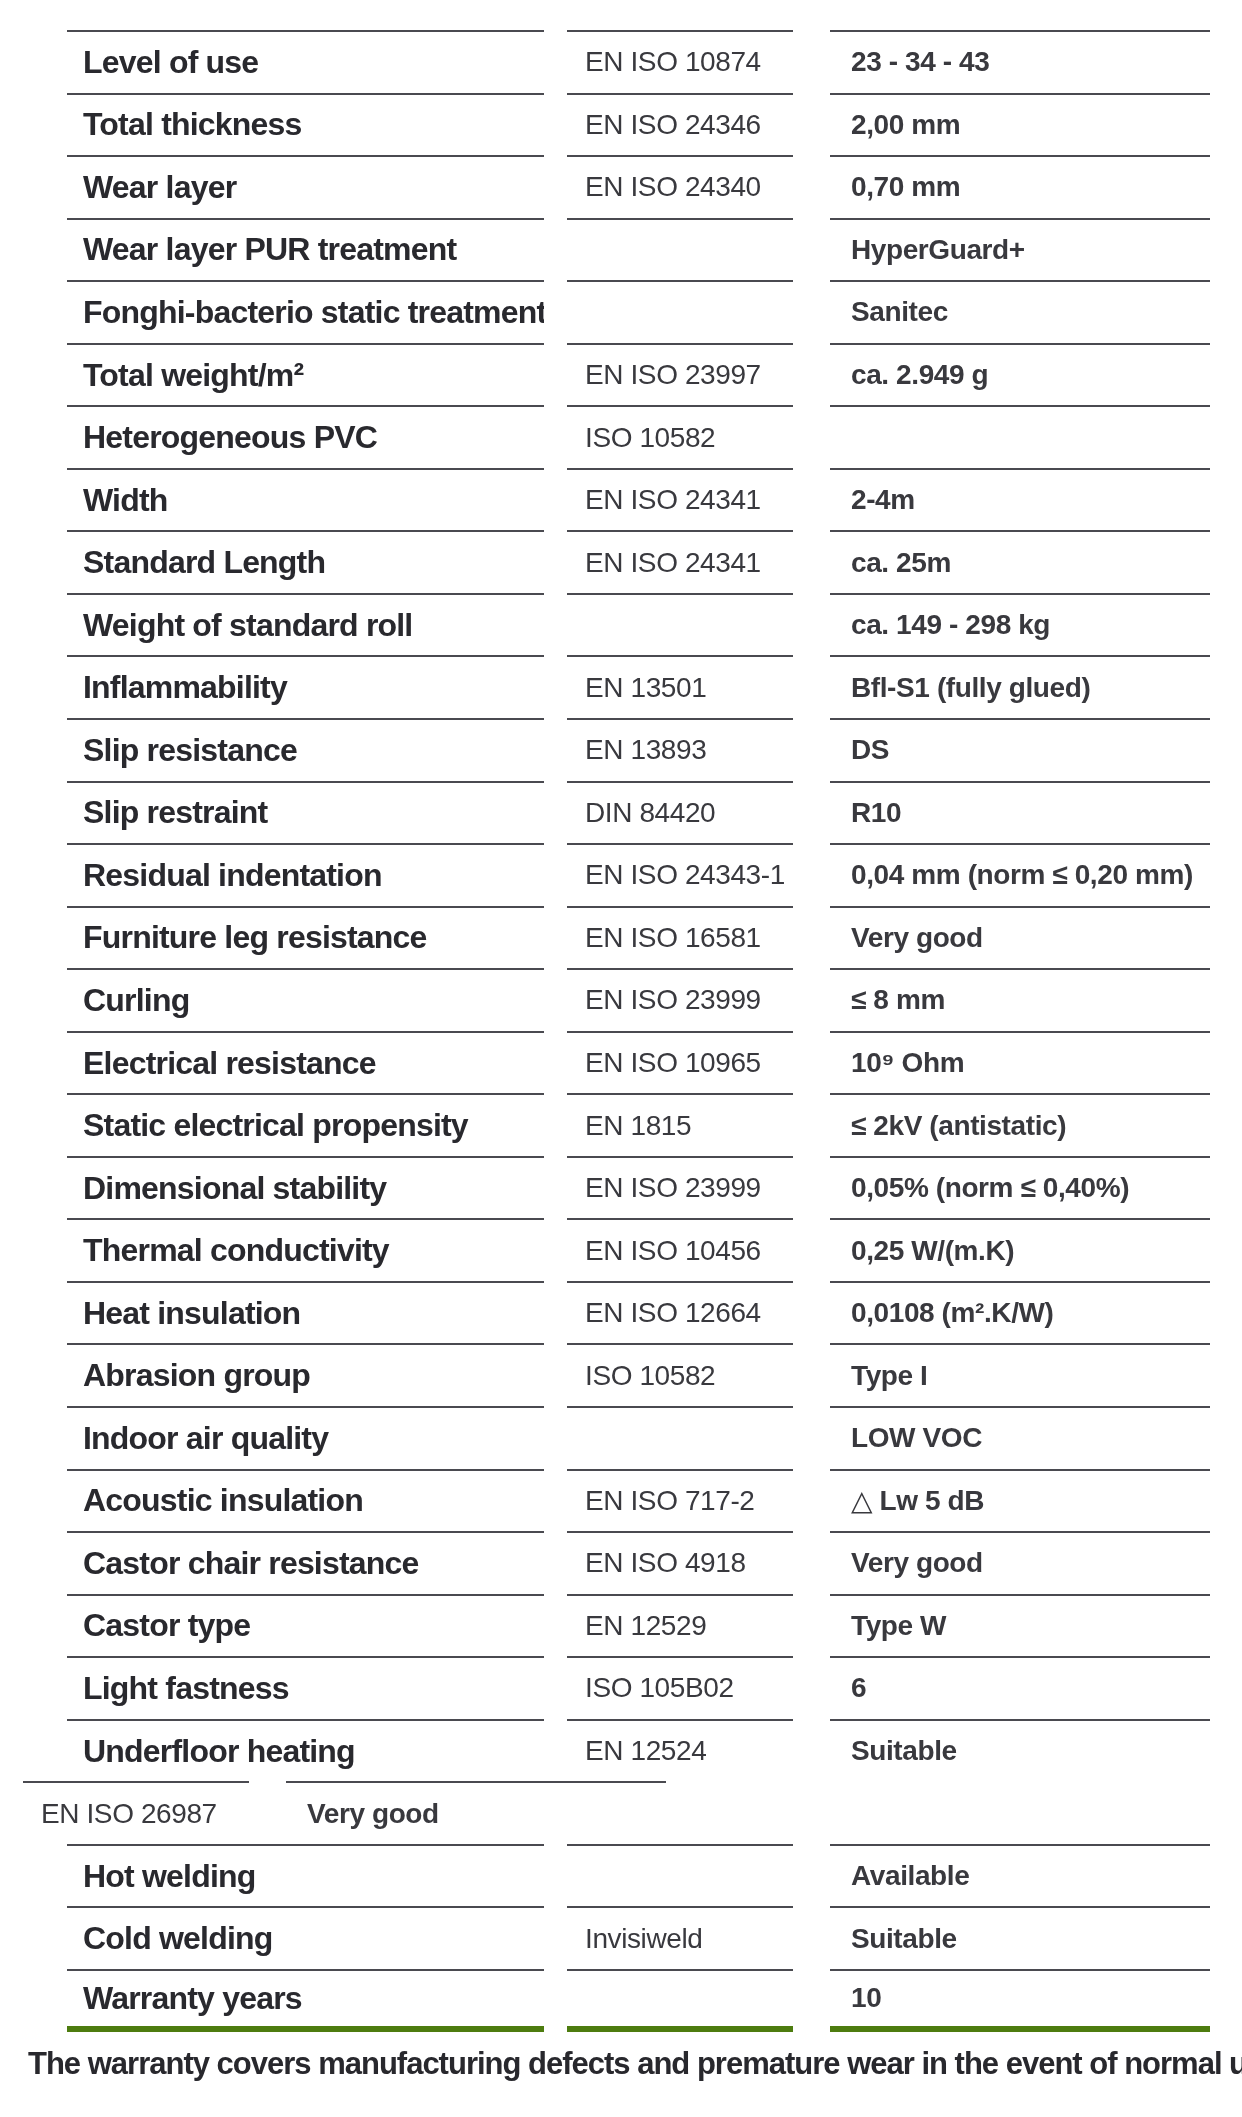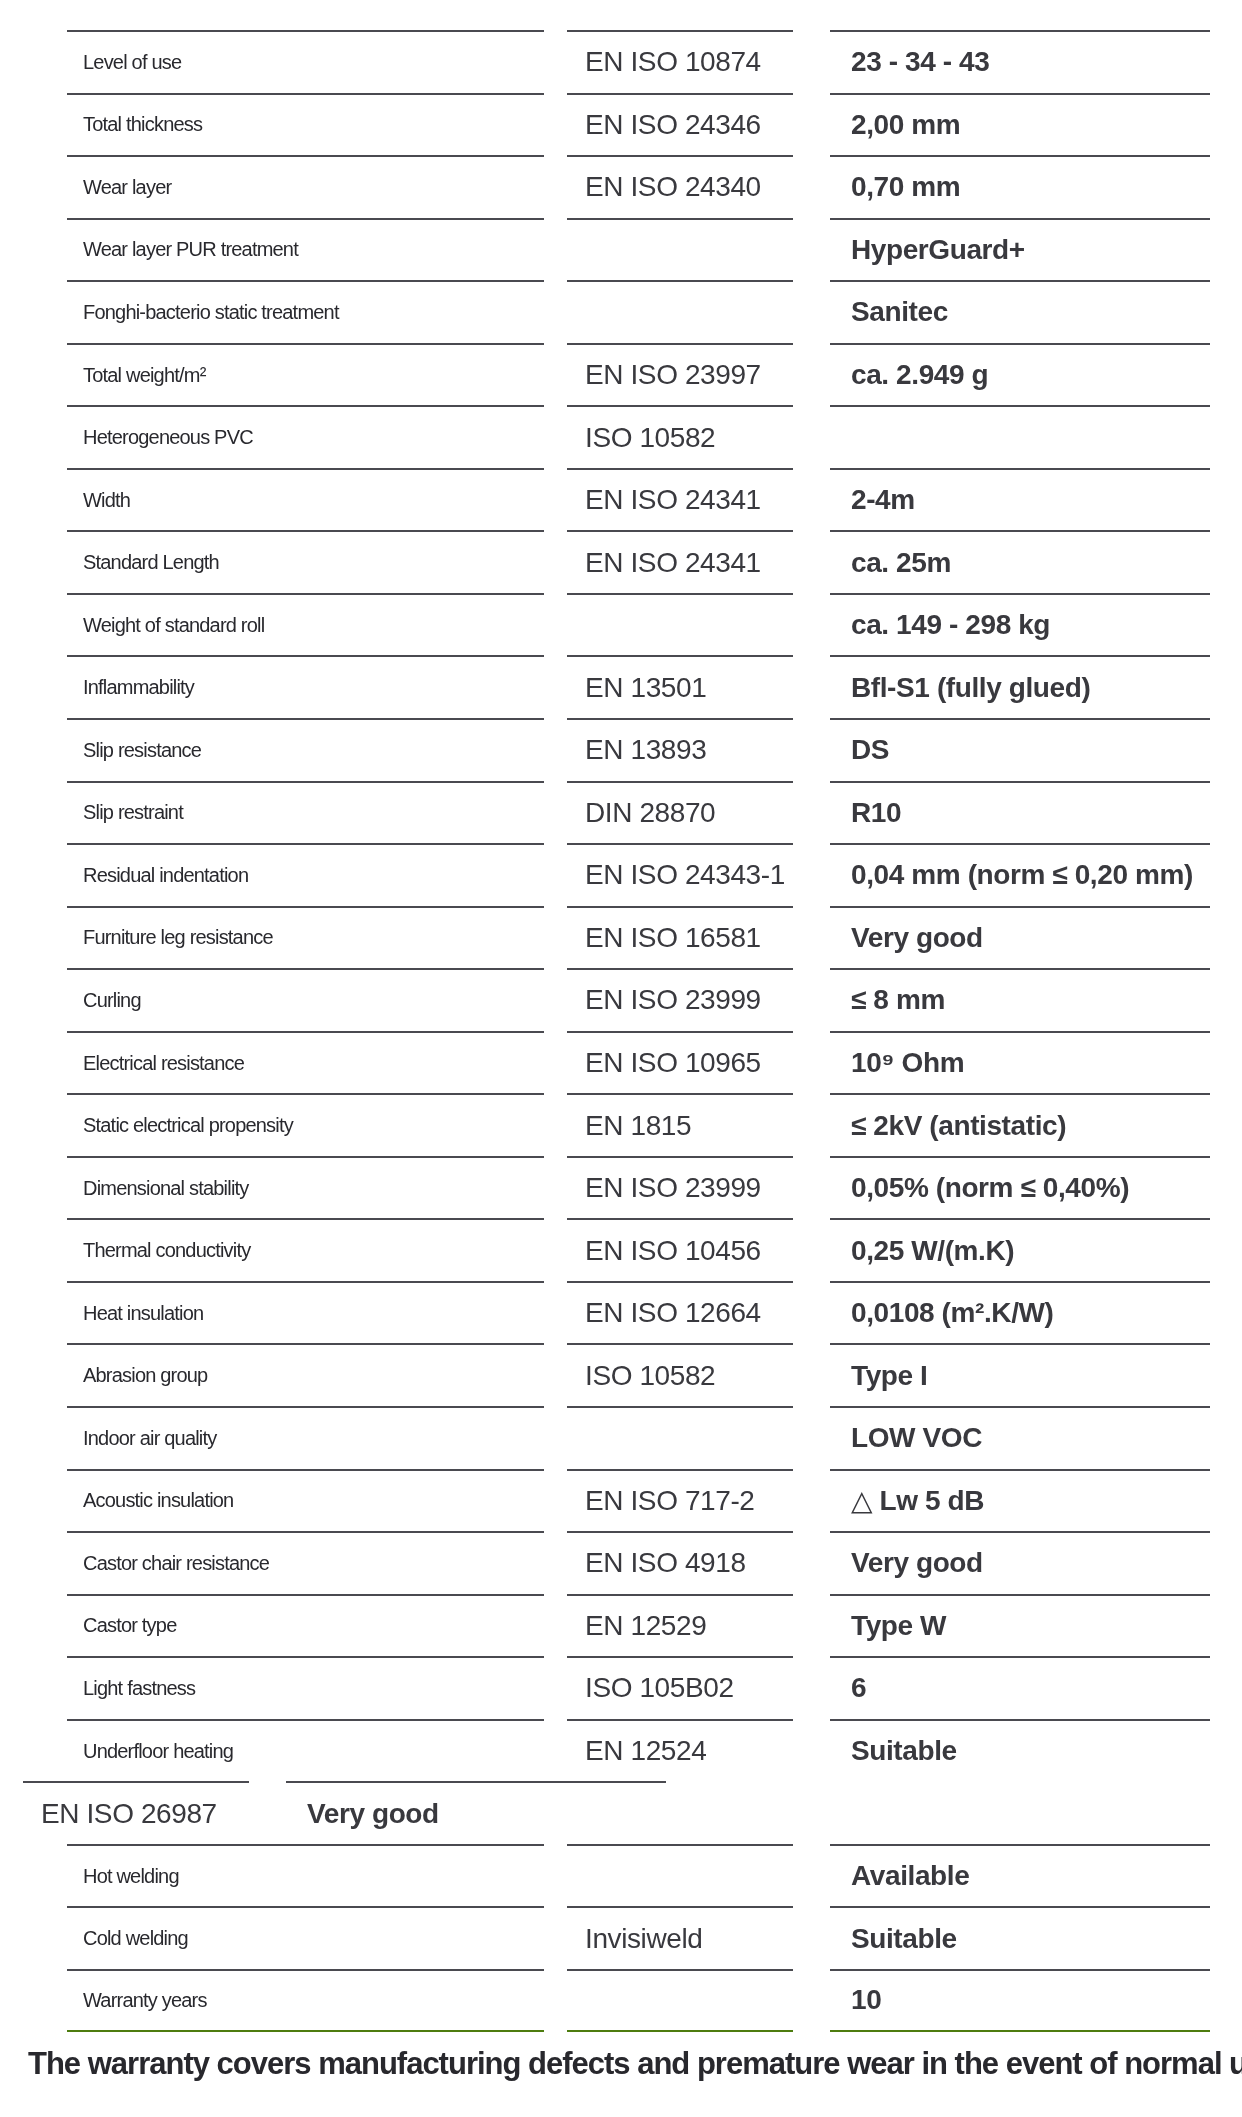--- a/index.html
+++ b/index.html
@@ -12,31 +12,31 @@
   .spec-table{padding-top:30px;}
   .spec-row{display:flex;height:62.56px;}
   .cell{
     box-sizing:border-box;
     border-top:2px solid #4a4a50;
     display:flex;align-items:center;
     white-space:nowrap;overflow:hidden;
   }
   .c1{
     margin-left:67px;width:477px;padding-left:16px;
-    font-size:20px;font-weight:400;letter-spacing:-0.8px;color:#29292e;
+    font-size:32px;font-weight:700;letter-spacing:-0.8px;color:#29292e;
   }
   .c2{
     margin-left:23px;width:226px;padding-left:18px;
     font-size:28px;font-weight:400;letter-spacing:-0.4px;color:#39393e;
   }
   .c3{
     margin-left:37px;width:380px;padding-left:21px;
     font-size:28px;font-weight:700;letter-spacing:-0.4px;color:#39393e;
   }
-  .spec-row:last-child .cell{border-bottom:2px solid #4d7c0f;}
+  .spec-row:last-child .cell{border-bottom:6px solid #4d7c0f;}
   .footer-note{
     margin:14px 0 0 28px;width:1212px;
     font-size:31px;font-weight:700;letter-spacing:-1px;color:#28282d;
     white-space:nowrap;
   }
 </style>
 </head>
 <body>
 
 <div class="spec-table" id="spec-table">
@@ -107,21 +107,21 @@
   </div>
 
   <div class="spec-row">
     <div class="cell c1">Slip resistance</div>
     <div class="cell c2">EN 13893</div>
     <div class="cell c3">DS</div>
   </div>
 
   <div class="spec-row">
     <div class="cell c1">Slip restraint</div>
-    <div class="cell c2">DIN 28870</div>
+    <div class="cell c2">DIN 84420</div>
     <div class="cell c3">R10</div>
   </div>
 
   <div class="spec-row">
     <div class="cell c1">Residual indentation</div>
     <div class="cell c2">EN ISO 24343-1</div>
     <div class="cell c3">0,04 mm (norm ≤ 0,20 mm)</div>
   </div>
 
   <div class="spec-row">

